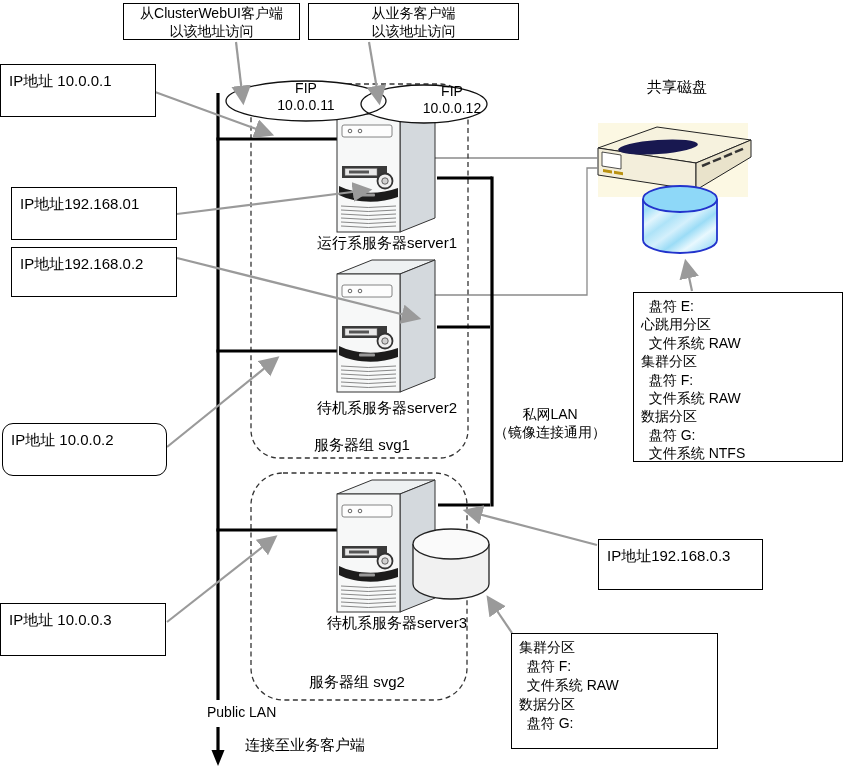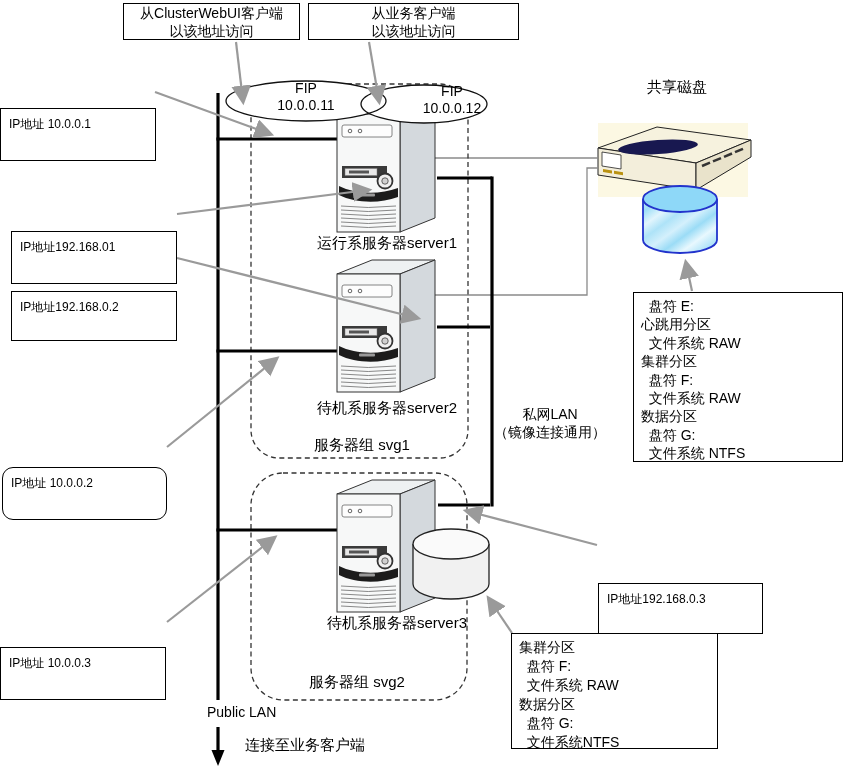--- a/index.html
+++ b/index.html
@@ -1,20 +1,20 @@
 <!DOCTYPE html>
 <html><head>
 <meta charset="utf-8">
 <style>
   html,body{margin:0;padding:0;background:#fff;}
   #stage{position:relative;width:852px;height:767px;background:#fff;overflow:hidden;
          font-family:"Liberation Sans",sans-serif;color:#000;}
   #shapes{position:absolute;left:0;top:0;}
   .box{position:absolute;border:1px solid #000;background:#fff;box-sizing:border-box;}
-  .ipbox{font-size:12px;padding:7px 0 4px 8px;margin-top:44px;}
+  .ipbox{font-size:15px;padding:7px 0 4px 8px;}
   .callout{font-size:14px;line-height:17.5px;text-align:center;padding-top:1px;}
   .pbox{font-size:14px;padding:4px 0 0 7px;}
   .pline{white-space:pre;line-height:18.4px;}
   .pbox2 .pline{line-height:19px;}
   .lbl{position:absolute;font-size:15px;white-space:nowrap;}
   .center{text-align:center;}
   .fip{position:absolute;font-size:14px;line-height:17px;text-align:center;white-space:nowrap;}
   .small{font-size:14px;}
 </style>
 </head>
@@ -172,21 +172,20 @@
       <div class="pline">  盘符 G:</div>
       <div class="pline">  文件系统 NTFS</div>
     </div>
   <div class="box pbox pbox2" style="left:511px;top:633px;width:207px;height:116px;">
 
   <div class="pline">集群分区</div>
       <div class="pline">  盘符 F:</div>
       <div class="pline">  文件系统 RAW</div>
       <div class="pline">数据分区</div>
       <div class="pline">  盘符 G:</div>
-      <div class="pline">  文件系统NTFS</div>
     </div>
 
   <div class="lbl center" style="left:314px;top:234px;width:146px;">运行系服务器server1</div>
   <div class="lbl center" style="left:314px;top:399px;width:146px;">待机系服务器server2</div>
   <div class="lbl center" style="left:316px;top:614px;width:146px;margin-left:8px;">待机系服务器server3</div>
   <div class="lbl center" style="left:301px;top:436px;width:122px;">服务器组 svg1</div>
   <div class="lbl center" style="left:296px;top:673px;width:122px;">服务器组 svg2</div>
   <div class="lbl center" style="left:626px;top:78px;width:102px;">共享磁盘</div>
 
   <div class="lbl center small" style="left:486px;top:405px;width:128px;line-height:18px;">

